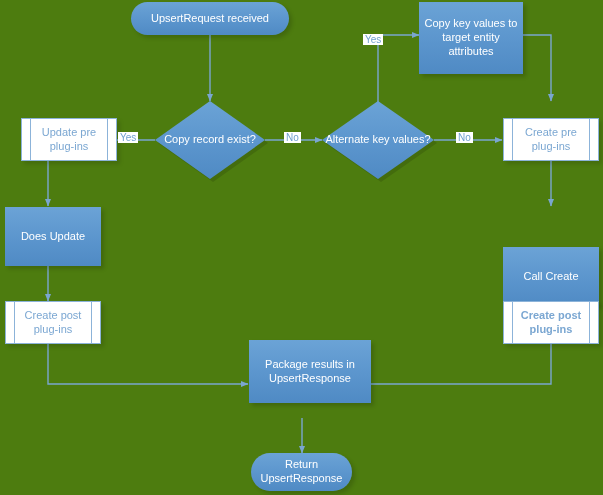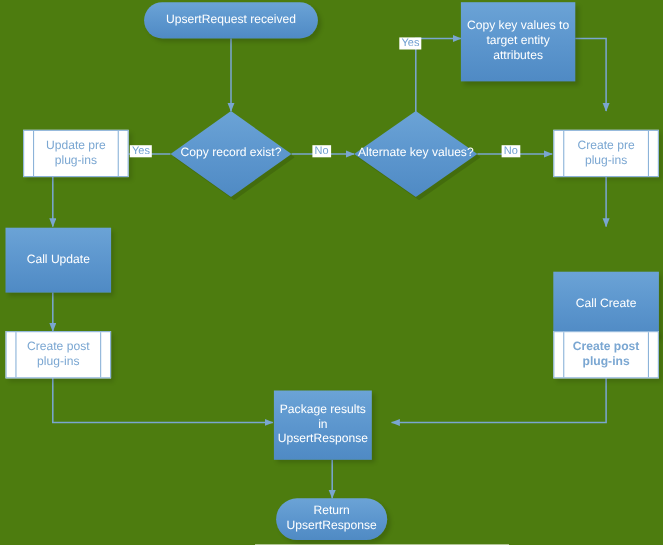--- a/index.html
+++ b/index.html
@@ -161,36 +161,36 @@
 
   <div class="node predef" style="left:5px; top:118px; width:96px; height:43px;margin-left:16px;">
     <span class="txt">Update pre plug-ins</span>
   </div>
 
   <div class="node predef" style="left:503px; top:118px; width:96px; height:43px;">
     <span class="txt">Create pre plug-ins</span>
   </div>
 
   <div class="node fill" style="left:5px; top:207px; width:96px; height:59px;">
-    <span class="txt">Call Update</span>
+    <span class="txt">Does Update</span>
   </div>
 
   <div class="node fill" style="left:503px; top:207px; width:96px; height:59px;margin-top:40px;">
     <span class="txt">Call Create</span>
   </div>
 
   <div class="node predef" style="left:5px; top:301px; width:96px; height:43px;">
     <span class="txt">Create post plug-ins</span>
   </div>
 
   <div class="node predef" style="left:503px; top:301px; width:96px; height:43px;font-weight:bold;">
     <span class="txt">Create post plug-ins</span>
   </div>
 
-  <div class="node fill" style="left:249px; top:355px; width:89px; height:63px;justify-content:flex-end;">
+  <div class="node fill" style="left:249px; top:340px; width:122px; height:63px;justify-content:flex-end;">
     <span class="txt">Package results in UpsertResponse</span>
   </div>
 
   <div class="node fill terminator" style="left:251px; top:453px; width:101px; height:38px;">
     <span class="txt">Return UpsertResponse</span>
   </div>
 
   <div class="edge-label" style="left:118px; top:132px;">Yes</div>
   <div class="edge-label" style="left:284px; top:132px;">No</div>
   <div class="edge-label" style="left:363px; top:34px;">Yes</div>

